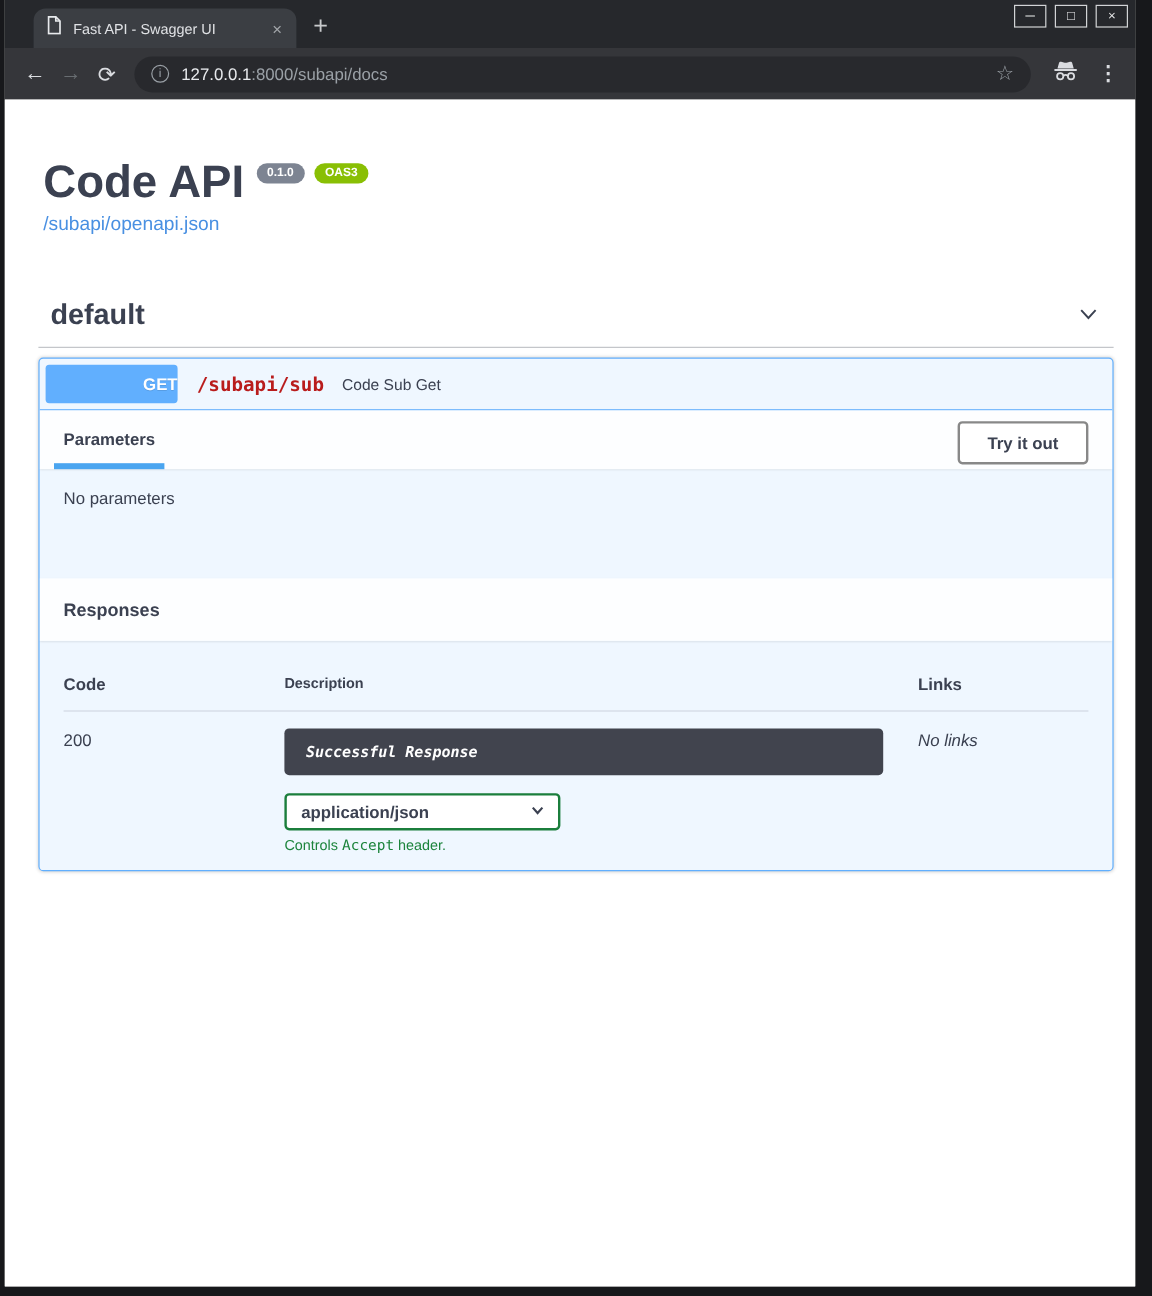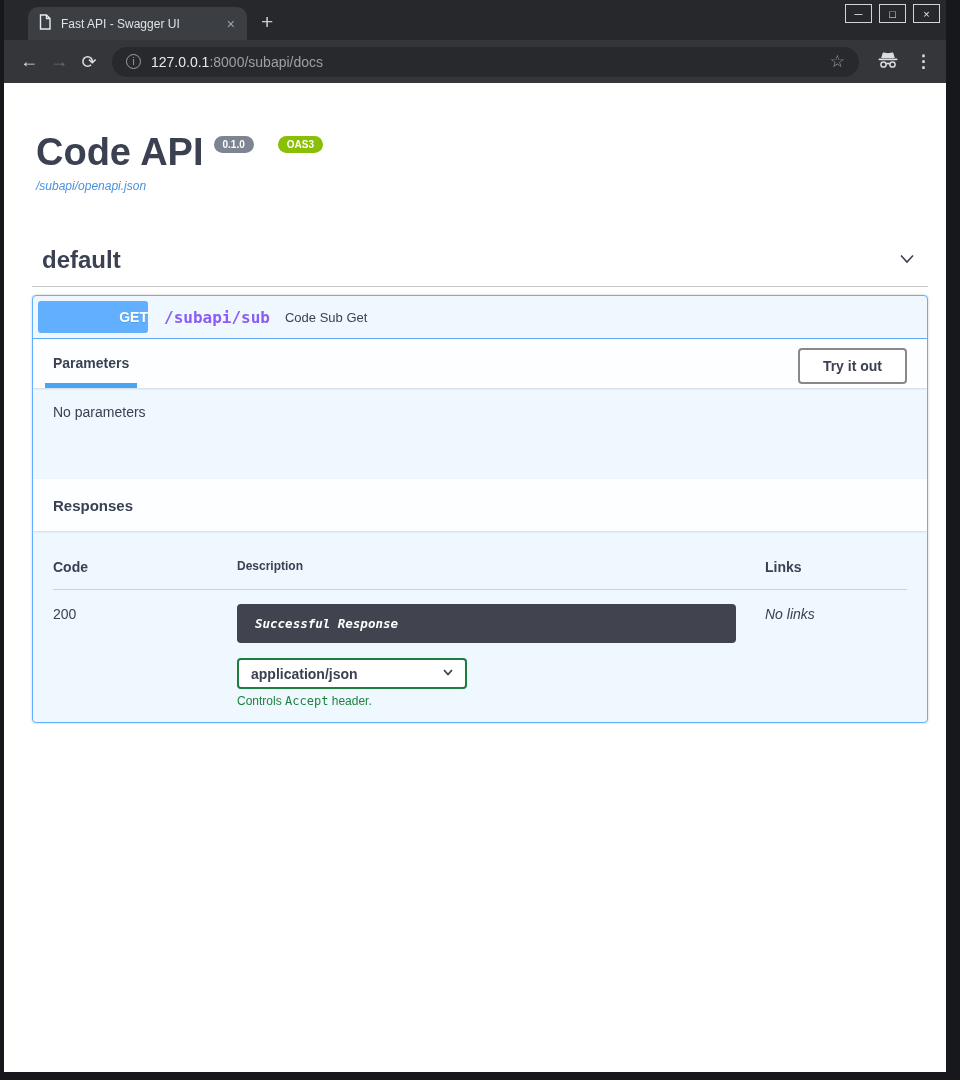--- a/index.html
+++ b/index.html
@@ -33,38 +33,38 @@
   .star { margin-left:auto; color:#9aa0a6; font-size:17px; cursor:pointer; }
   .incog { margin:0 12px 0 10px; cursor:default; }
   .menu-dots { color:#dadce0; font-size:17px; font-weight:bold; margin:0 4px; cursor:pointer; }
 
   
   .content { flex:1; background:#fff; overflow:hidden; padding:0 18px 0 28px; }
 
   .info-block { margin-top:50px; }
   .title-row { display:flex; align-items:flex-start; margin-left:4px; }
   h1.api-title { font-size:38px; line-height:1; font-weight:bold; color:#3b4151; }
-  .badges { display:flex; gap:24px; margin:3px 0 0 10px; }
+  .badges { display:flex; gap:8px; margin:3px 0 0 10px; }
   .pill { color:#fff; font-size:10px; font-weight:bold; padding:3px 9px; border-radius:10px; }
   .pill.version { background:#7d8492; }
   .pill.oas { background:#89bf04; }
-  .spec-link { display:inline-block; margin:8px 0 0 4px; font-size:12px; color:#4990e2; text-decoration:none; cursor:pointer;font-style:italic; }
+  .spec-link { display:inline-block; margin:8px 0 0 4px; font-size:16px; color:#4990e2; text-decoration:none; cursor:pointer; }
 
   .tag-header { margin-top:52px; padding:0 10px 12px 10px; border-bottom:1px solid rgba(59,65,81,.3);
                 display:flex; justify-content:space-between; align-items:center; cursor:pointer; }
   .tag-header h3 { font-size:24px; font-weight:bold; color:#3b4151; }
 
   .opblock { margin-top:8px; border:1px solid #61affe; border-radius:4px; background:rgb(239,247,255);
              box-shadow:0 0 3px rgba(0,0,0,.19); overflow:hidden; }
   .op-summary { display:flex; align-items:center; padding:5px; border-bottom:1px solid #61affe; cursor:pointer; }
   .method-btn { width:110px; padding:8px 0; text-align:right; background:#61affe; color:#fff;
                 font-weight:bold; font-size:14px; border-radius:3px; border:none;
                 text-shadow:0 1px 0 rgba(0,0,0,.1); cursor:pointer; }
   .op-path { margin-left:16px; font-family:"DejaVu Sans Mono", monospace; font-weight:bold;
-             font-size:16px; color:#8b5cf6; }
+             font-size:16px; color:#b91c1c; }
   .op-desc { margin-left:15px; font-size:13px; color:#3b4151; }
 
   .strip { position:relative; background:rgba(255,255,255,.85); box-shadow:0 1px 2px rgba(0,0,0,.12); }
   .strip.params { height:49px; }
   .tab-item { position:absolute; left:20px; top:16px; font-size:14px; font-weight:bold; color:#3b4151; cursor:pointer; }
   .tab-underline { position:absolute; left:12px; bottom:0; width:92px; height:5px; background:#4aa5f0; }
   .try-btn { position:absolute; right:20px; top:9px; padding:8px 23px; background:#fff;
              border:2px solid #888; border-radius:4px; font-size:14px; font-weight:bold; color:#3b4151; cursor:pointer; }
 
   .no-params { padding:16px 20px 59px 20px; font-size:14px; color:#3b4151; }

